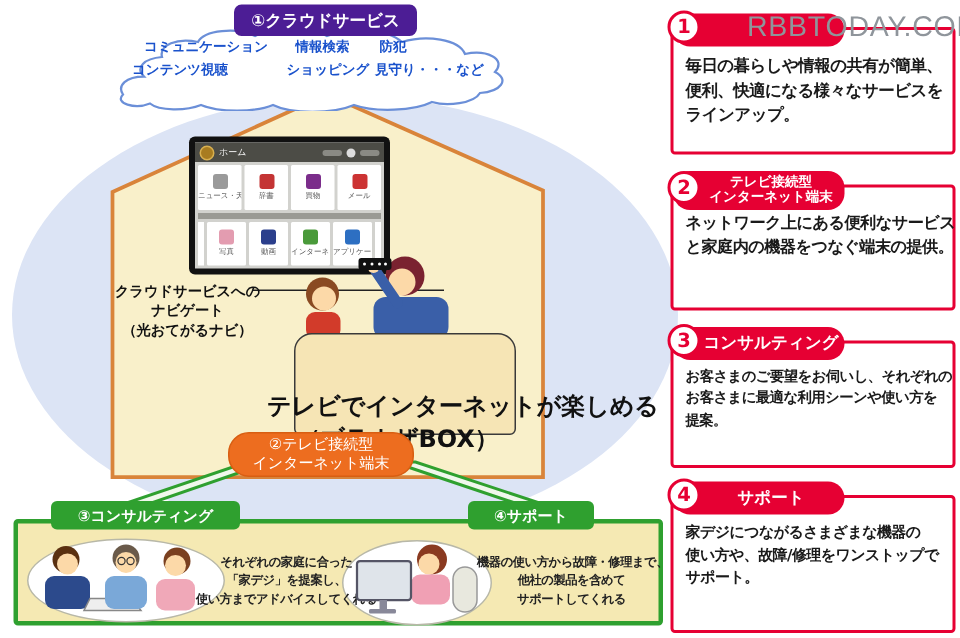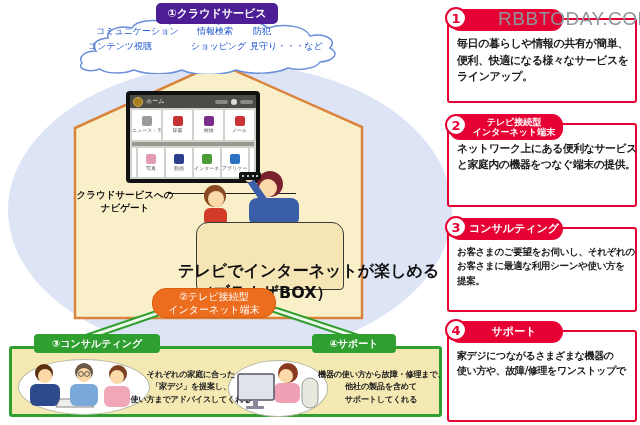--- a/index.html
+++ b/index.html
@@ -7,21 +7,21 @@
          font-family:"DejaVu Sans",sans-serif;}
   .abs{position:absolute;}
 
   
   .bg-ellipse{left:8px;top:64px;width:444px;height:292px;background:#dce4f5;border-radius:50%;}
 
   
   .cloud-svg{left:66px;top:12px;width:290px;height:62px;}
   .cloud-badge{left:156px;top:3px;width:122px;height:21px;background:#4c1d95;border-radius:5px;
     color:#fff;font-weight:bold;font-size:11px;display:flex;align-items:center;justify-content:center;z-index:3;}
-  .citem{position:absolute;color:#1a52cc;font-weight:normal;font-size:9px;white-space:nowrap;z-index:3;}
+  .citem{position:absolute;color:#1a52cc;font-weight:bold;font-size:9px;white-space:nowrap;z-index:3;}
 
   
   .tv{left:126px;top:91px;width:134px;height:92px;background:#111;border-radius:4px;padding:4px;box-sizing:border-box;z-index:4;}
   .tv-screen{width:100%;height:100%;background:#d2d2ce;display:flex;flex-direction:column;overflow:hidden;}
   .tv-topbar{height:13px;background:#4c4c46;display:flex;align-items:center;gap:3px;padding:0 3px;flex:none;}
   .tv-avatar{width:8px;height:8px;border-radius:50%;background:#a87c20;border:1px solid #d8b050;flex:none;}
   .tv-home{color:#eee;font-size:6px;white-space:nowrap;}
   .tv-sp{flex:1;}
   .tv-pill{width:13px;height:4px;border-radius:2px;background:#8a8a84;flex:none;}
   .tv-knob{width:6px;height:6px;border-radius:50%;background:#ddd;flex:none;}
@@ -158,20 +158,21 @@
       </div>
     </div>
   </div>
   <div class="abs tv-neck"></div>
   <div class="abs tv-base"></div>
 
   <div class="abs leader"></div>
   <div class="cap cap-nav">
     <div>クラウドサービスへの</div>
     <div>ナビゲート</div>
+    <div>（光おてがるナビ）</div>
   </div>
 
   <svg class="abs people-svg" viewBox="0 0 120 62">
     <circle cx="20" cy="30" r="11" fill="#8a4a22"></circle>
     <circle cx="21" cy="33" r="8" fill="#fcd9a8"></circle>
     <rect x="9" y="42" width="23" height="18" rx="6" fill="#d23b2a"></rect>
     <circle cx="75" cy="18" r="13" fill="#7a2230"></circle>
     <circle cx="73" cy="22" r="9" fill="#fcd9a8"></circle>
     <rect x="54" y="32" width="50" height="28" rx="8" fill="#3a5fa8"></rect>
     <line x1="70" y1="36" x2="55" y2="14" stroke="#3a5fa8" stroke-width="7" stroke-linecap="round"></line>
@@ -279,17 +280,18 @@
   <div class="info-box ib-4">
     <div class="info-badge">
       <div class="num-circle">4</div>
       <div class="badge-title">
           <div>サポート</div>
         </div>
     </div>
     <div class="info-body">
       <div>家デジにつながるさまざまな機器の</div>
         <div>使い方や、故障/修理をワンストップで</div>
+        <div>サポート。</div>
     </div>
   </div>
 
   <div class="abs watermark">RBBTODAY.COM</div>
 </div>
 
 </body></html>

